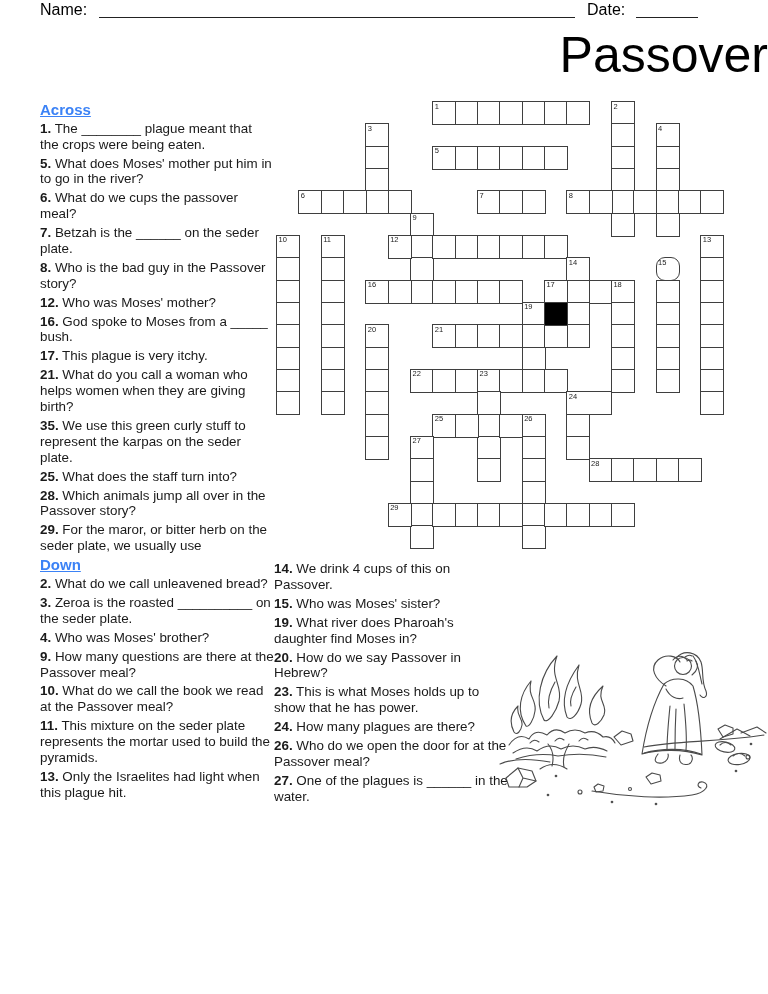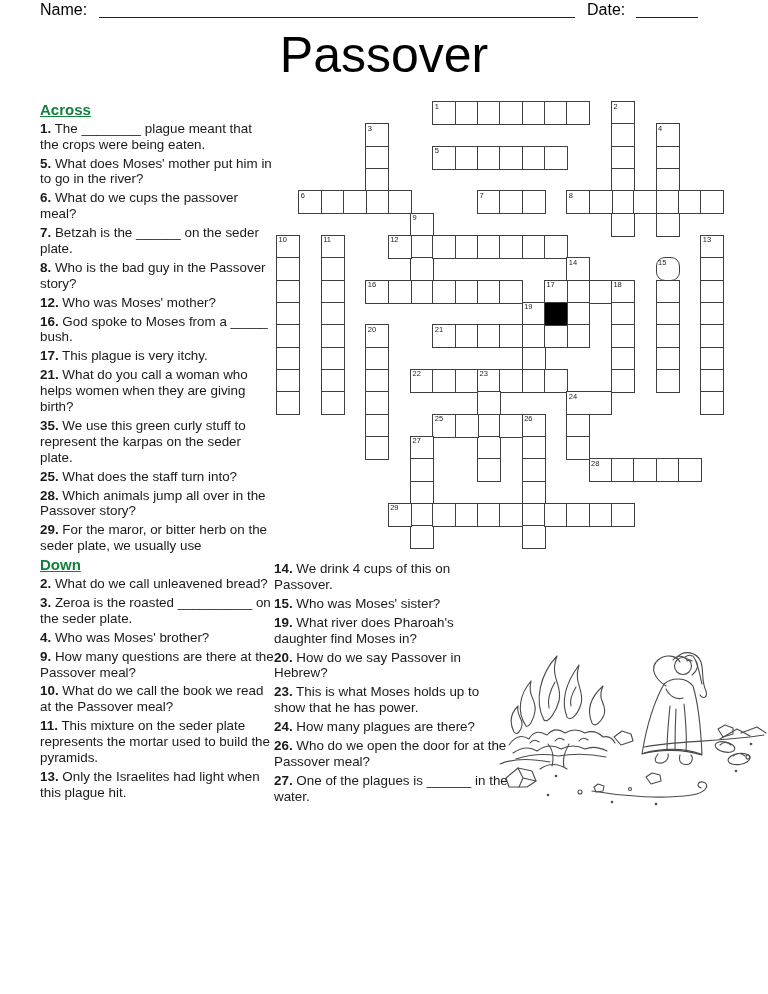--- a/index.html
+++ b/index.html
@@ -6,29 +6,29 @@
   .page{position:relative;width:768px;height:994px;background:#fff;overflow:hidden;
         font-family:"Liberation Sans",sans-serif;color:#111;}
   
   .hdr-label{position:absolute;top:1px;font-size:16px;color:#000;}
   .hdr-line{position:absolute;top:1px;height:16px;border-bottom:1.6px solid #222;}
   #name-label{left:40px;}
   #name-line{left:99px;width:476px;}
   #date-label{left:587px;}
   #date-line{left:636px;width:62px;}
   
-  .title{position:absolute;left:0;right:0;top:26px;text-align:center;
+  .title{position:absolute;left:0;right:0;top:26px;text-align:right;
          font-size:50px;font-weight:400;color:#000;letter-spacing:0;}
   
   .clues{position:absolute;width:234px;font-size:13.4px;line-height:15.8px;color:#1a1a1a;}
   .col-left{left:40px;top:102px;}
   .col-right{left:274px;top:561px;}
   .clue{margin-bottom:3.2px;}
   .clue b{font-weight:700;}
-  .clue-heading{font-size:15px;font-weight:700;text-decoration:underline;margin-bottom:3px;color:#15803d;}
+  .clue-heading{font-size:15px;font-weight:700;text-decoration:underline;margin-bottom:3px;color:#3b82f6;}
   #down-heading{margin-top:2px;}
   
   .grid{position:absolute;left:276px;top:101px;width:450px;height:450px;}
   .cell{position:absolute;width:23.9px;height:23.9px;box-sizing:border-box;
         border:1.6px solid var(--line,#3f3f3f);background:#fff;}
   .cell.black{background:var(--black,#000);}
   .cell .num{position:absolute;top:0.5px;left:1.5px;font-size:7.5px;line-height:8px;color:#222;}
   
   .illus{position:absolute;left:496px;top:644px;width:272px;height:172px;}
 </style>

